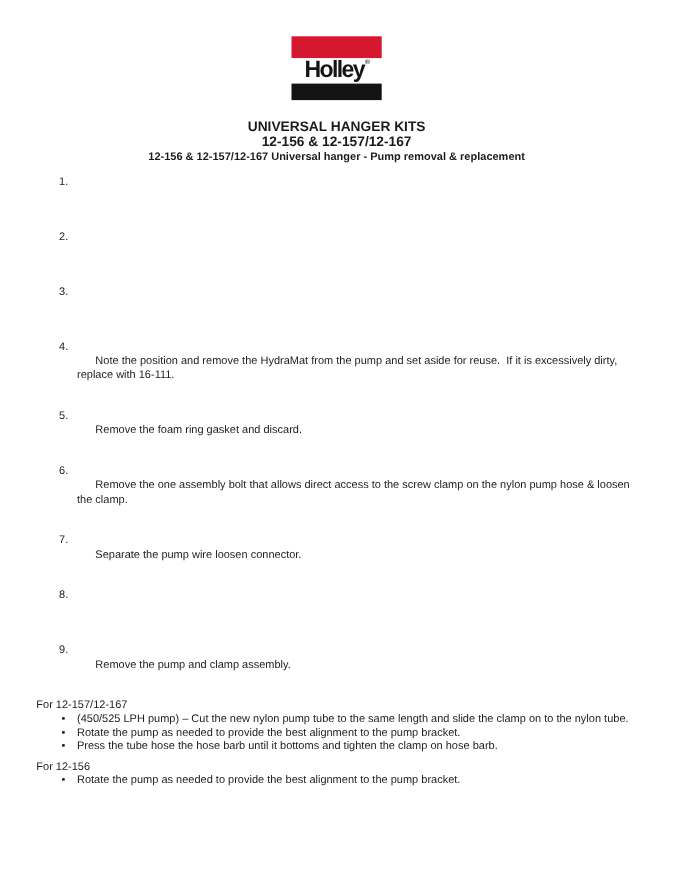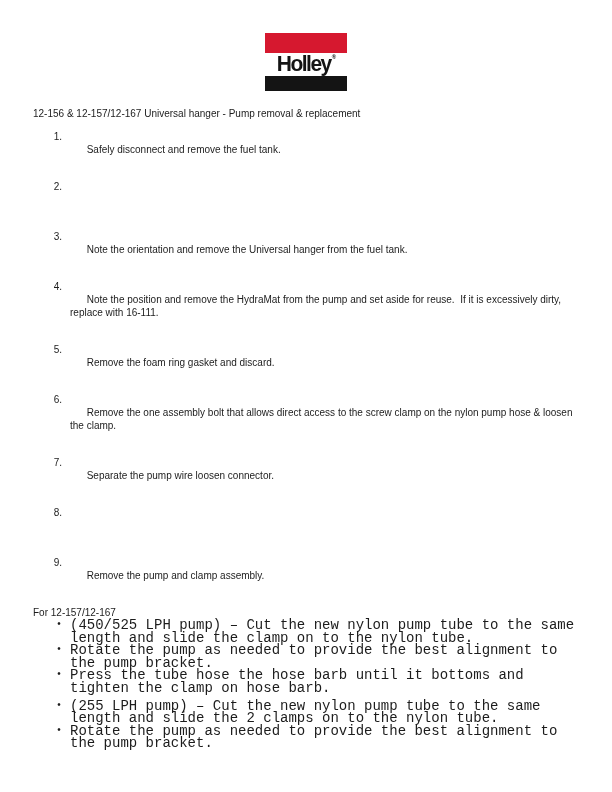--- a/index.html
+++ b/index.html
@@ -20,59 +20,63 @@
     letter-spacing: -1.5px; transform: scaleY(1.02);
     color: #141414; white-space: nowrap;
   }
   .logo-reg { font-size: 6px; vertical-align: top; position: relative; top: -7px; left: 1px; font-weight: bold; color: #141414; }
   .logo-black { height: 15px; margin-top: 2px; }
 
   
   .title-wrap { margin-top: 17px; text-align: center; }
   .title-line { font-weight: bold; font-size: 12.5px; line-height: 14px; white-space: pre-wrap; }
 
-  .section-header { margin-top: 16px; font-weight: normal; font-size: 10px; line-height: 13px; white-space: pre-wrap; }
+  .section-header { margin-top: 0; font-weight: bold; font-size: 10px; line-height: 13px; white-space: pre-wrap; text-align: center; }
 
   
   .list { margin-top: 10px; }
   .item { position: relative; padding-left: 37px; margin-bottom: 11px; font-size: 10px; line-height: 13px; white-space: pre-wrap; }
   .item .marker { position: absolute; left: 0; top: 0; width: 29px; text-align: right; white-space: nowrap; }
 
   
   .sub-title { font-weight: normal; font-size: 10px; line-height: 13px; margin-top: 5px; white-space: pre-wrap; }
   .bullets { margin-bottom: 5px; }
-  .bullet { position: relative; padding-left: 37px; font-size: 14px; line-height: 12.6px; white-space: pre-wrap; font-family: Liberation Mono, monospace; }
+  .bullet { position: relative; padding-left: 37px; font-size: 10px; line-height: 12.6px; white-space: pre-wrap; }
   .bullet::before { content: "\2022"; position: absolute; left: 23px; top: 0; font-size: 10px; }
 </style>
 </head>
 <body>
 
 <div class="page">
 
   <div class="logo">
     <div class="logo-red" style="background: rgb(214, 24, 47);"></div>
     <div class="logo-wordband">
       <span class="logo-text">Holley</span>
         <span class="logo-reg">®</span>
     </div>
     <div class="logo-black" style="background: rgb(20, 20, 20);"></div>
   </div>
 
+  <div class="title-wrap">
+    <div class="title-line">UNIVERSAL HANGER KITS</div>
+    <div class="title-line">12-156 &amp; 12-157/12-167</div>
+  </div>
 
   <div class="section-header">12-156 &amp; 12-157/12-167 Universal hanger - Pump removal &amp; replacement</div>
 
   <div class="list">
     <div class="item">
-      <span class="marker">1.</span><span>Safely disconnect and remove the fuel tank.</span>
+      <span class="marker">1.</span>
     </div>
     <div class="item">
       <span class="marker">2.</span>
     </div>
     <div class="item">
-      <span class="marker">3.</span><span>Note the orientation and remove the Universal hanger from the fuel tank.</span>
+      <span class="marker">3.</span>
     </div>
     <div class="item">
       <span class="marker">4.</span><span>Note the position and remove the HydraMat from the pump and set aside for reuse.  If it is excessively dirty, replace with 16-111.</span>
     </div>
     <div class="item">
       <span class="marker">5.</span><span>Remove the foam ring gasket and discard.</span>
     </div>
     <div class="item">
       <span class="marker">6.</span><span>Remove the one assembly bolt that allows direct access to the screw clamp on the nylon pump hose &amp; loosen the clamp.</span>
     </div>
@@ -90,19 +94,19 @@
   <div>
     <div class="sub-title">For 12-157/12-167</div>
     <div class="bullets">
       <div class="bullet">(450/525 LPH pump) – Cut the new nylon pump tube to the same length and slide the clamp on to the nylon tube.</div>
       <div class="bullet">Rotate the pump as needed to provide the best alignment to the pump bracket.</div>
       <div class="bullet">Press the tube hose the hose barb until it bottoms and tighten the clamp on hose barb.</div>
     </div>
   </div>
 
   <div>
+    <div class="sub-title">For 12-156</div>
     <div class="bullets">
-      <div class="bullet">(255 LPH pump) – Cut the new nylon pump tube to the same length and slide the 2 clamps on to the nylon tube.</div>
       <div class="bullet">Rotate the pump as needed to provide the best alignment to the pump bracket.</div>
     </div>
   </div>
 
 </div>
 
 </body></html>

